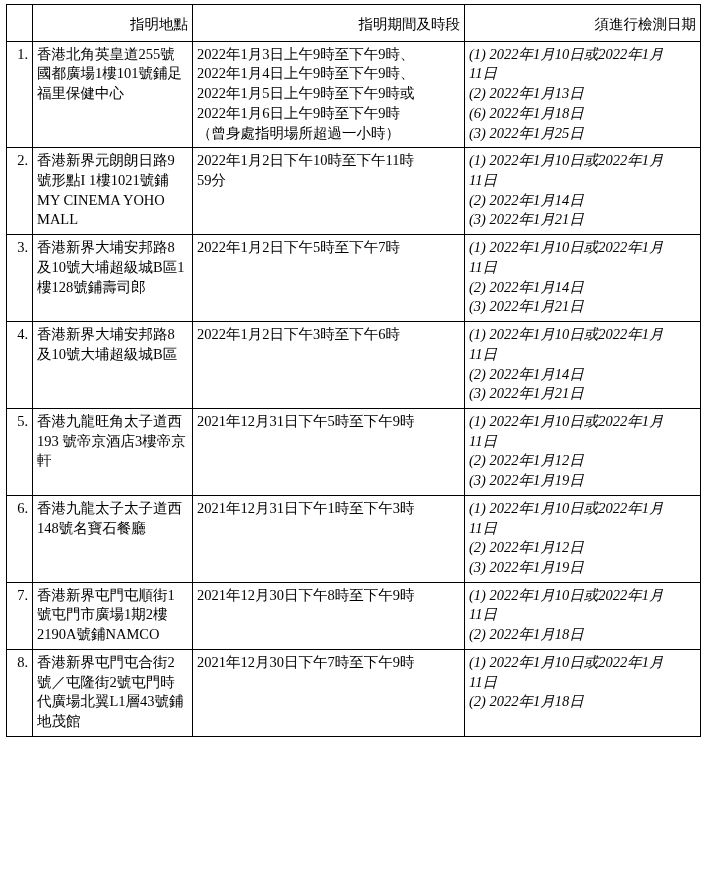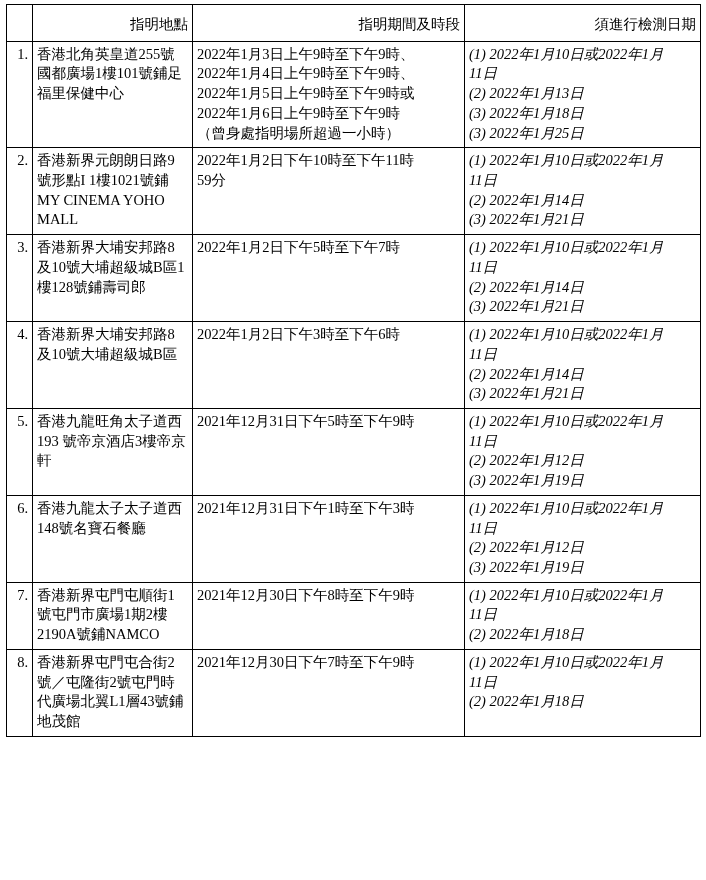--- a/index.html
+++ b/index.html
@@ -84,21 +84,21 @@
             <span class="line">2022年1月3日上午9時至下午9時、</span>
             <span class="line">2022年1月4日上午9時至下午9時、</span>
             <span class="line">2022年1月5日上午9時至下午9時或</span>
             <span class="line">2022年1月6日上午9時至下午9時</span>
             <span class="line">（曾身處指明場所超過一小時）</span>
           </td>
           <td class="cell-test">
             <span class="line">(1) 2022年1月10日或2022年1月</span>
             <span class="line">11日</span>
             <span class="line">(2) 2022年1月13日</span>
-            <span class="line">(3) 2022年1月18日</span>
+            <span class="line">(6) 2022年1月18日</span>
             <span class="line">(3) 2022年1月25日</span>
           </td>
         </tr>
         <tr>
           <td class="cell-num">2.</td>
           <td class="cell-place">香港新界元朗朗日路9號形點I 1樓1021號鋪MY CINEMA YOHO MALL</td>
           <td class="cell-period">
             <span class="line">2022年1月2日下午10時至下午11時</span>
             <span class="line">59分</span>
           </td>

